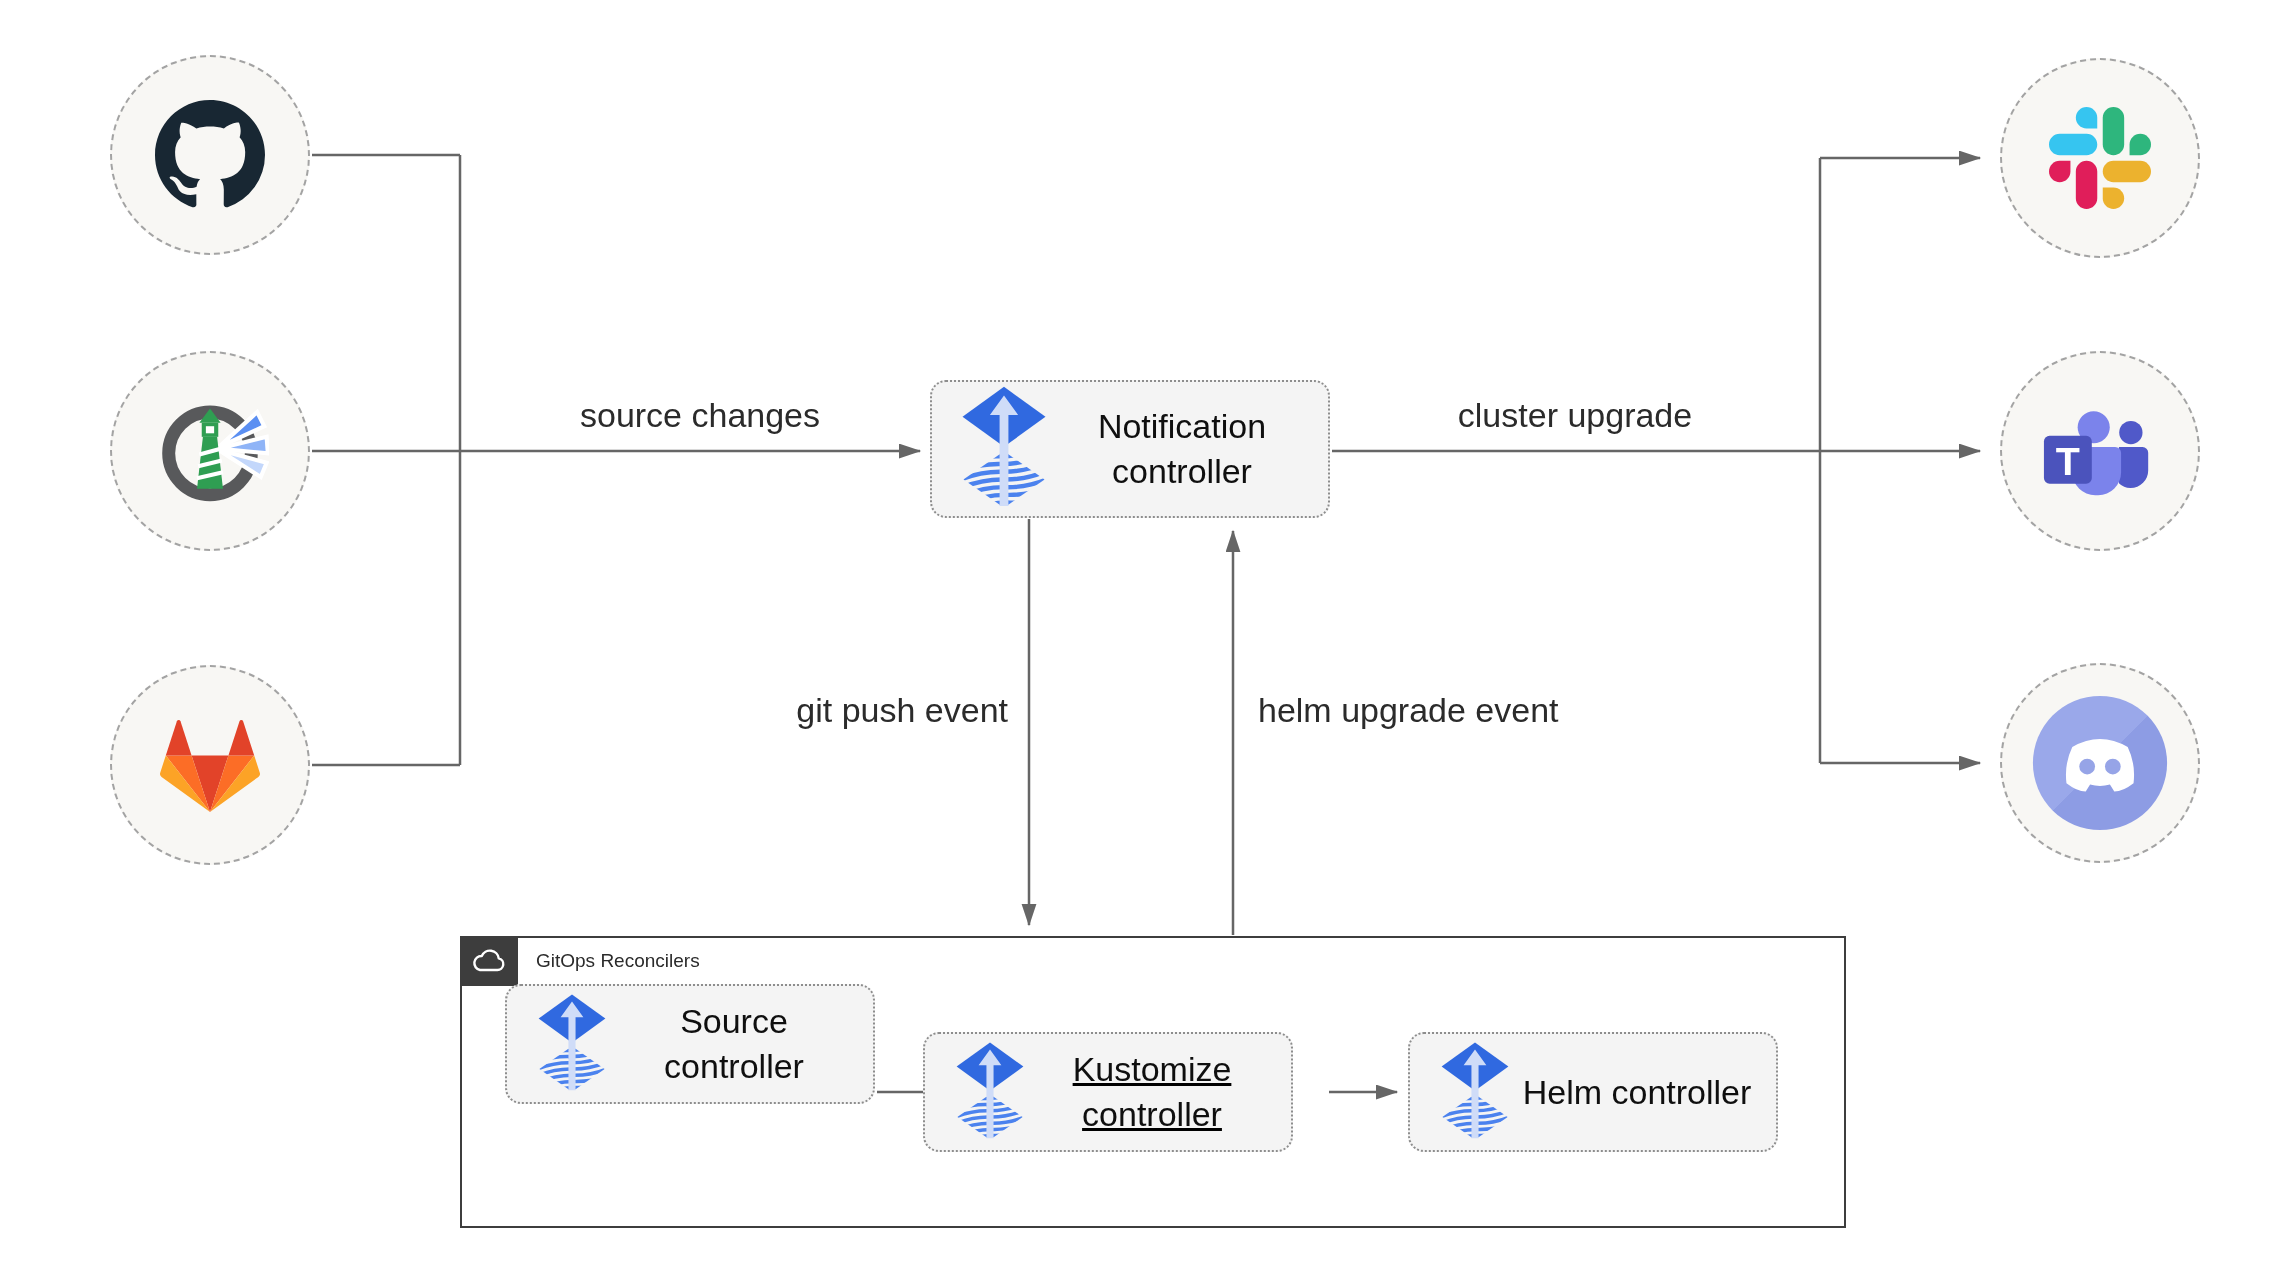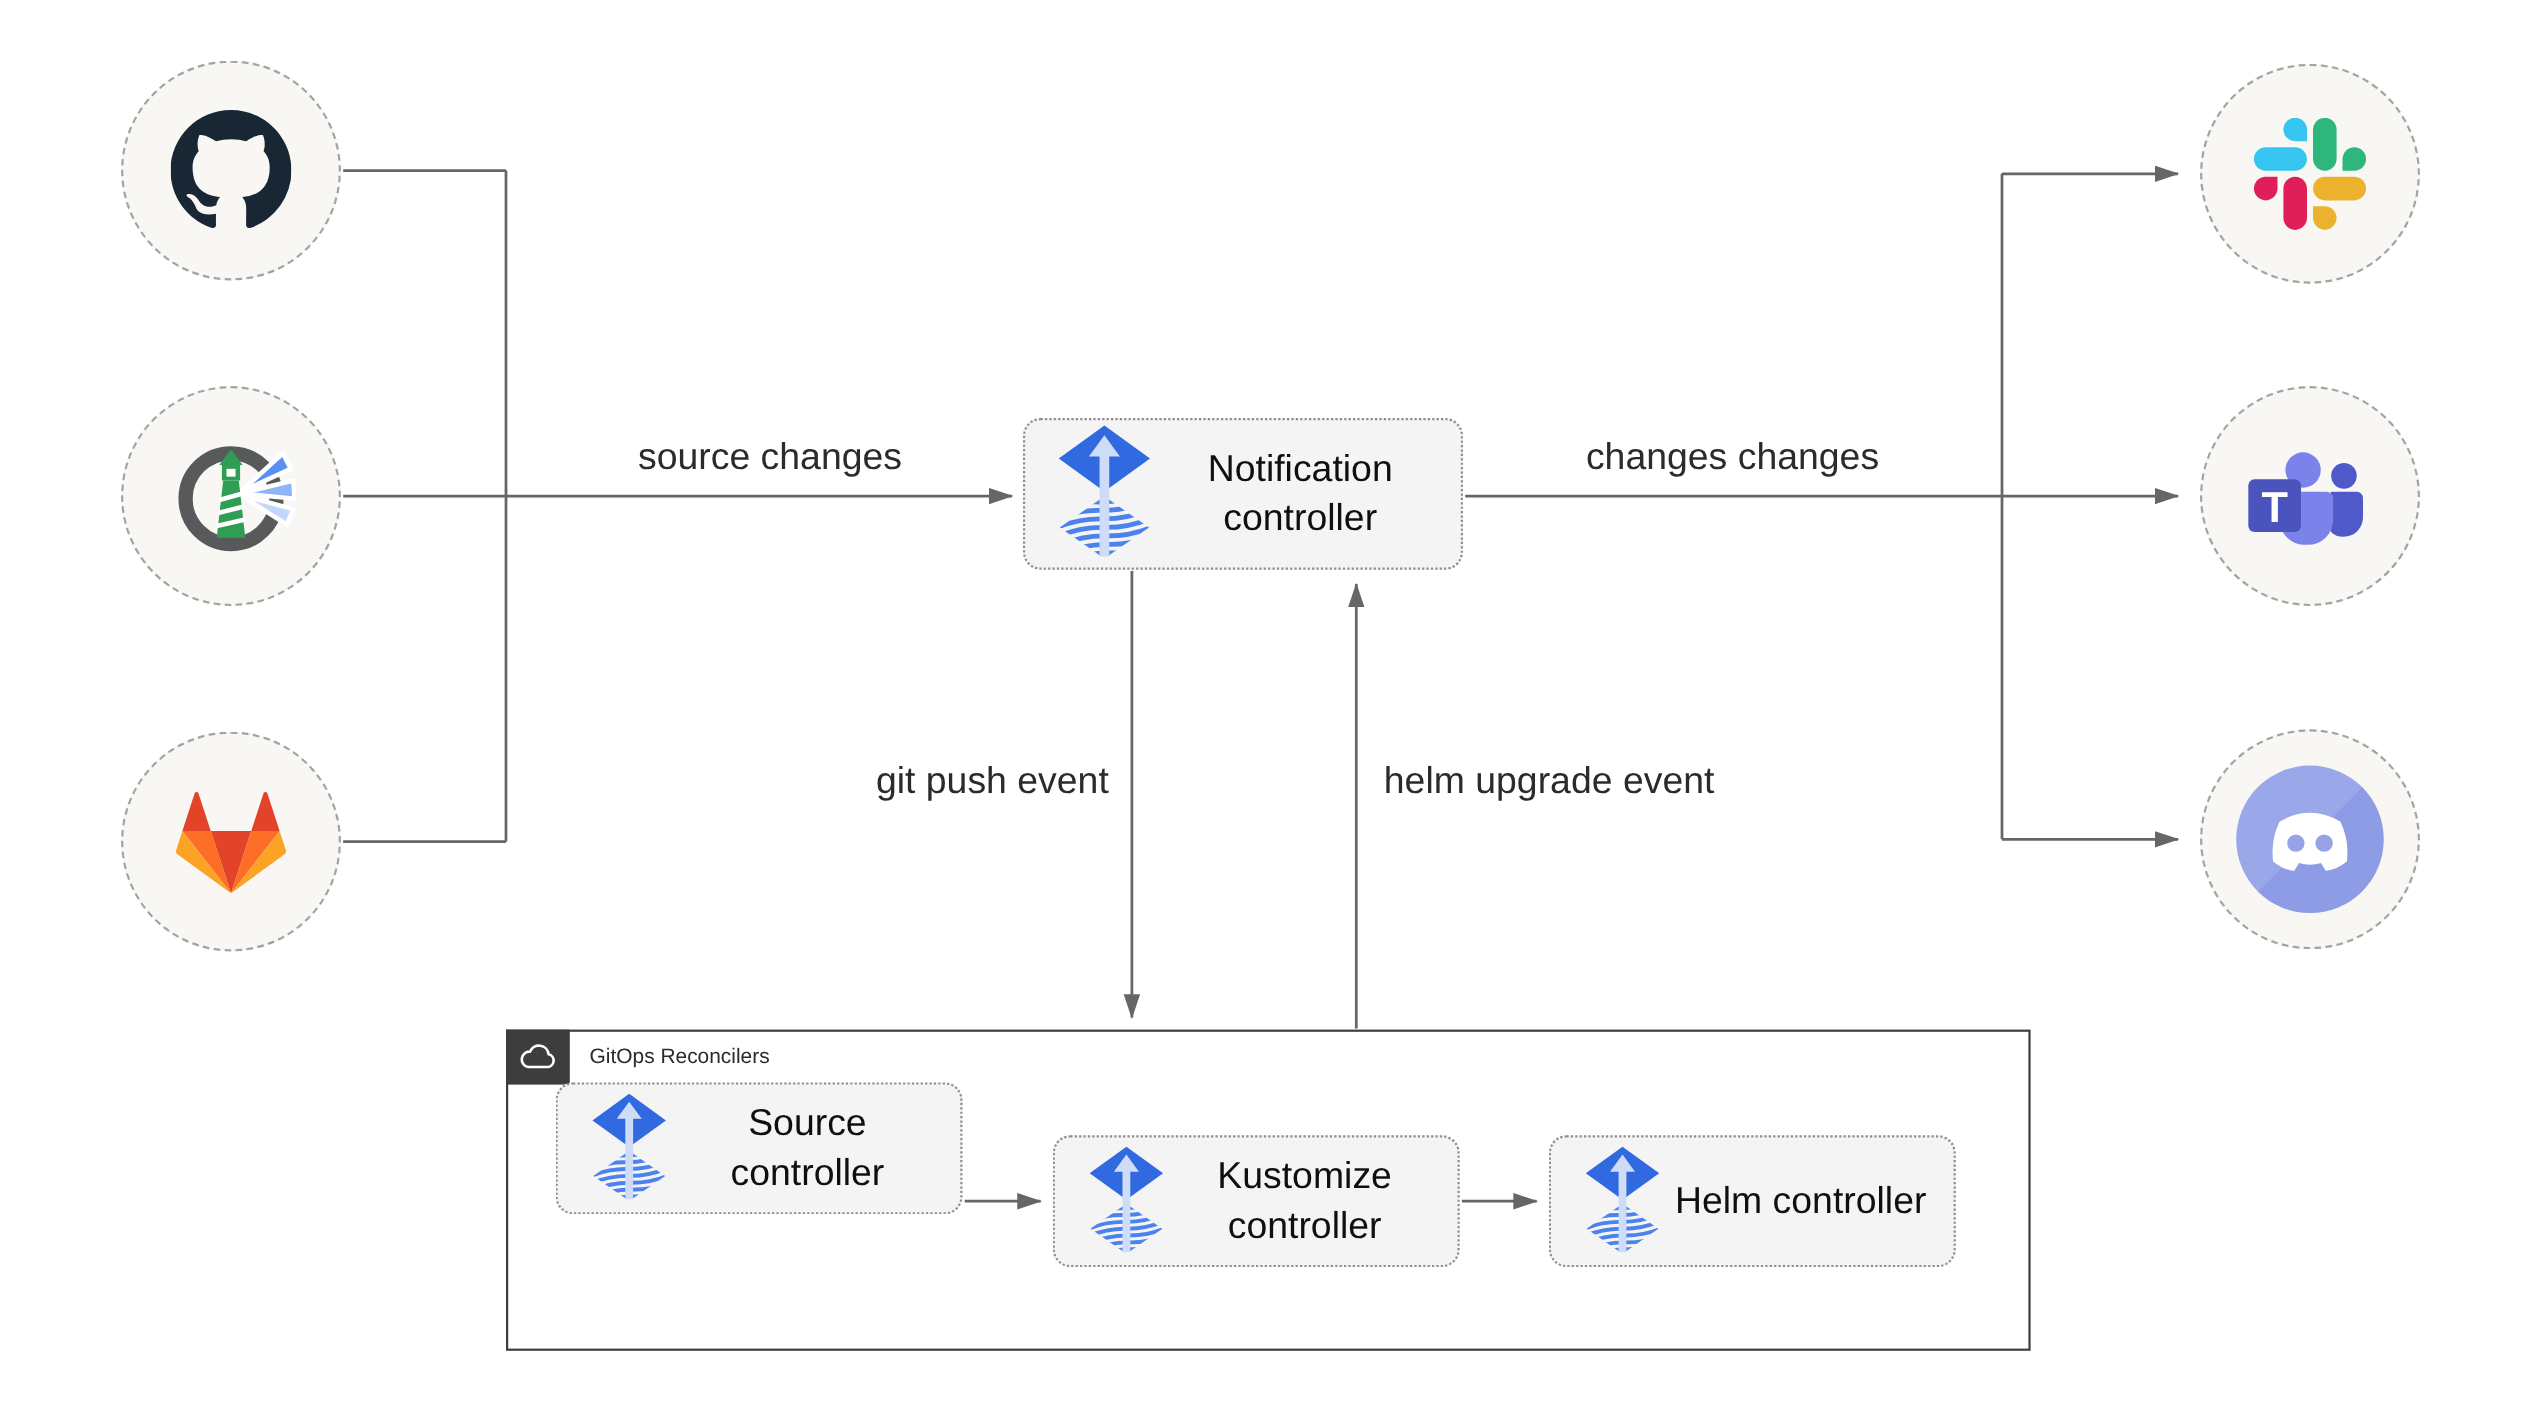--- a/index.html
+++ b/index.html
@@ -206,39 +206,39 @@
   </div>
 
   <div class="ctrl-box" style="left:930px; top:380px; width:400px; height:138px;">
     <svg class="flux-icon" width="92" height="128" style="margin-left:26px;">
         <use href="#sym-flux"></use>
       </svg>
     <div class="ctrl-label">Notification controller</div>
   </div>
 
   <div class="edge-label center-x" style="left:700px; top:396px;text-align:right;">source changes</div>
-  <div class="edge-label center-x" style="left:1575px; top:396px;">changes changes</div>
+  <div class="edge-label center-x" style="left:1575px; top:396px;">cluster upgrade</div>
   <div class="edge-label" style="right:1284px; top:691px;">git push event</div>
   <div class="edge-label" style="left:1258px; top:691px;">helm upgrade event</div>
 
   <div class="group-box"></div>
   <div class="group-badge">
     <svg width="36" height="26">
         <use href="#sym-cloud"></use>
       </svg>
   </div>
   <div class="group-title">GitOps Reconcilers</div>
 
   <div class="ctrl-box" style="left:505px; top:984px; width:370px; height:120px;">
     <svg class="flux-icon" width="74" height="103" style="margin-left:28px;">
         <use href="#sym-flux"></use>
       </svg>
     <div class="ctrl-label">Source controller</div>
   </div>
-  <div class="ctrl-box" style="left:957px; top:1032px; width:370px; height:120px;">
+  <div class="ctrl-box" style="left:923px; top:1032px; width:370px; height:120px;text-decoration:underline;">
     <svg class="flux-icon" width="74" height="103" style="margin-left:28px;">
         <use href="#sym-flux"></use>
       </svg>
     <div class="ctrl-label">Kustomize controller</div>
   </div>
   <div class="ctrl-box" style="left:1408px; top:1032px; width:370px; height:120px;">
     <svg class="flux-icon" width="74" height="103" style="margin-left:28px;">
         <use href="#sym-flux"></use>
       </svg>
     <div class="ctrl-label">Helm controller</div>

